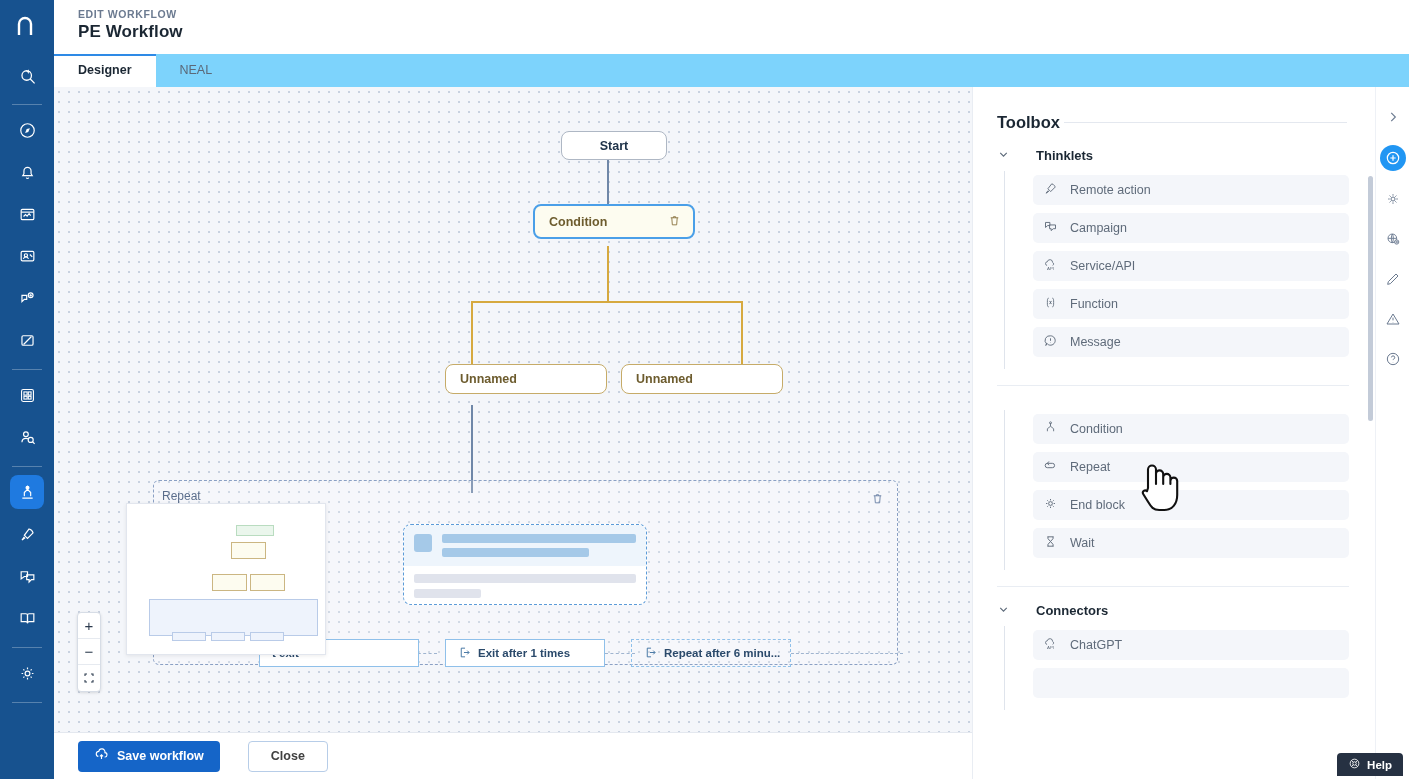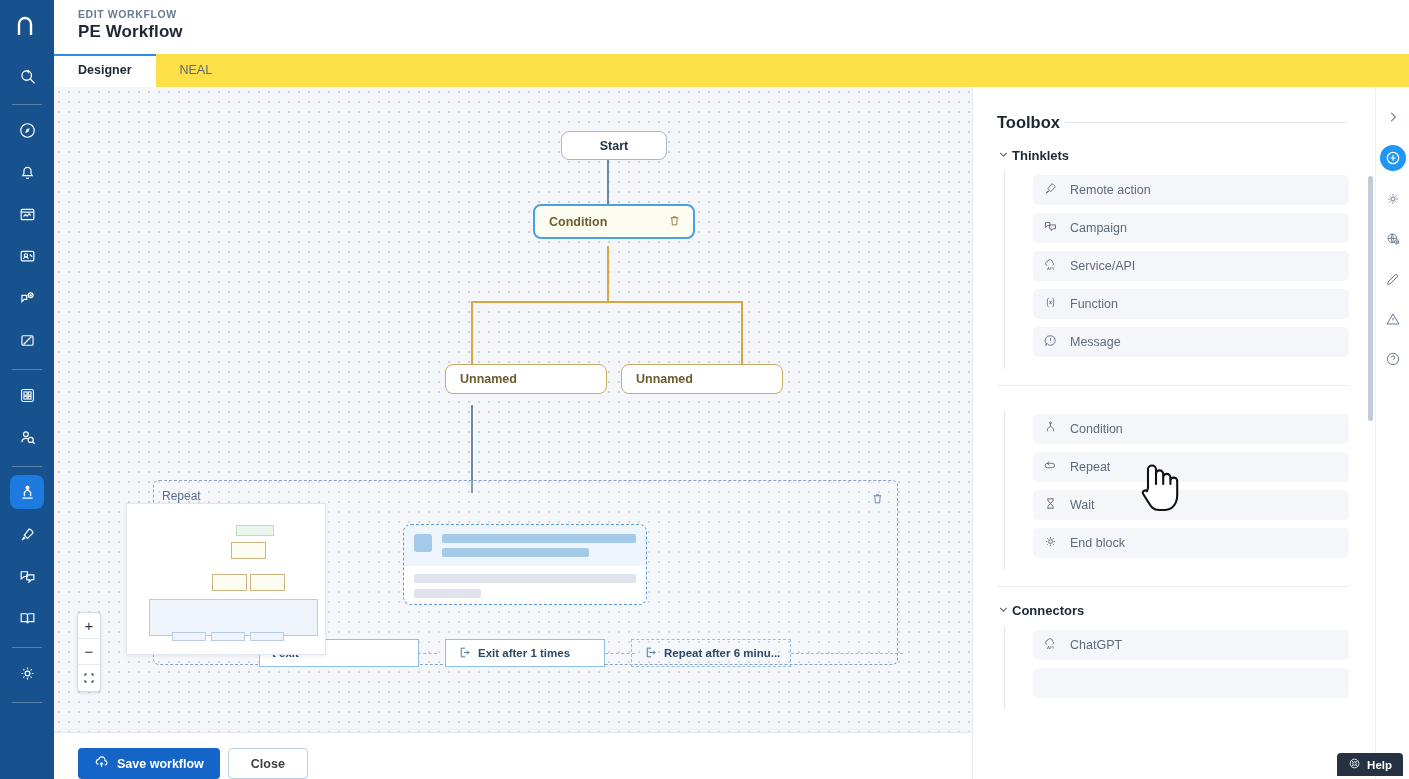--- a/index.html
+++ b/index.html
@@ -30,21 +30,21 @@
   .header {
     position: absolute; left: 54px; top: 0; width: 1355px; height: 44px;
     background: #ffffff; padding: 8px 0 0 24px;
   }
   .hdr-kicker { font-size: 10.5px; letter-spacing: 0.6px; color: #6b7a90; font-weight: 700; text-transform: uppercase; }
   .hdr-title { font-size: 17px; font-weight: 700; color: #1b2733; margin-top: 2px; letter-spacing: .1px; }
 
   
   .tabbar {
     position: absolute; left: 54px; top: 54px; width: 1355px; height: 33px;
-    background: #fde047;
+    background: #7dd3fc;
   }
   .tab {
     float: left; height: 33px; padding: 0 24px; line-height: 33px;
     font-size: 12.5px; color: #5b6878; cursor: pointer; position: relative;
   }
   .tab.active {
     background: #ffffff; color: #1b2733; font-weight: 700;
     box-shadow: inset 0 2px 0 #2e8ae6;
   }
 
@@ -119,21 +119,21 @@
   .minimap {
     position: absolute; left: 72px; bottom: 77px; width: 200px; height: 152px;
     background: #ffffff; border: 1px solid #e2e6ee; box-shadow: 0 1px 4px rgba(0,0,0,.08);
   }
   .mm { position: absolute; }
 
   
   .footer {
     position: absolute; left: 54px; top: 732px; width: 918px; height: 47px;
     background: #ffffff; border-top: 1px solid #e4e8ef;
-    display: flex; align-items: flex-end; gap: 8px; padding-left: 24px;
+    display: flex; align-items: center; gap: 28px; padding-left: 24px;
   }
   .btn-primary {
     height: 31px; background: #1565c8; color: #fff; border: none; border-radius: 4px;
     padding: 0 16px; font-size: 12.5px; font-weight: 700; cursor: pointer;
     display: flex; align-items: center; gap: 8px; font-family: inherit;
   }
   .btn-outline {
     height: 31px; background: #fff; color: #404040; border: 1px solid #b7cde8;
     border-radius: 4px; padding: 0 22px; font-size: 12.5px; font-weight: 700;
     cursor: pointer; font-family: inherit;
@@ -143,21 +143,21 @@
   .toolbox {
     position: absolute; left: 972px; top: 87px; width: 403px; height: 692px;
     background: #ffffff; border-left: 1px solid #e9edf3; overflow: hidden;
   }
   .tb-title-row { display: flex; align-items: center; gap: 4px; padding: 26px 28px 0 24px; text-align: center; }
   .tb-title { font-size: 16.5px; font-weight: 700; color: #1b2733; white-space: nowrap; }
   .tb-rule { flex: 1; height: 1px; background: #e4e8ef; }
   .tb-scroll { height: 640px; padding: 0 26px 0 24px; overflow: hidden; position: relative; }
   .tb-group { padding-top: 16px; }
   .tb-group + .tb-group { border-top: 1px solid #e9edf3; margin-top: 16px; }
-  .tb-ghead { display: flex; align-items: flex-start; gap: 2px; cursor: pointer; }
+  .tb-ghead { display: flex; align-items: flex-start; gap: 26px; cursor: pointer; }
   .tb-chev { color: #5b6878; display: flex; }
   .tb-gname { font-size: 13px; font-weight: 700; color: #1b2733; }
   .tb-items { border-left: 1px solid #dfe4ec; margin: 8px 0 10px 7px; padding: 4px 0 12px 28px; }
   .tb-item {
     height: 30px; background: #f4f6fa; border-radius: 5px; margin-bottom: 8px;
     display: flex; align-items: center; gap: 12px; padding-left: 10px;
     font-size: 12.5px; color: #5f6b7a; cursor: pointer;
   }
   .tb-item:last-child { margin-bottom: 0; }
   .tb-item svg { flex: 0 0 auto; color: #5f6b7a; }
@@ -492,31 +492,31 @@
           </div>
           <div class="tb-item">
             <span><svg width="15" height="15" viewBox="0 0 24 24" fill="none" stroke="currentColor" stroke-width="1.5">
                   <path d="M7 8.5h8a3.5 3.5 0 0 1 0 7H7a3.5 3.5 0 0 1 0-7z"></path>
                   <path d="M9.5 5.5L7 8.5l2.5 3"></path>
                 </svg></span>
             <span>Repeat</span>
           </div>
           <div class="tb-item">
             <span><svg width="15" height="15" viewBox="0 0 24 24" fill="none" stroke="currentColor" stroke-width="1.5">
+                  <circle cx="12" cy="12" r="3"></circle>
+                  <path d="M12 4.8v2.2M12 17v2.2M19.2 12H17M7 12H4.8M17.1 6.9l-1.6 1.6M8.5 15.5l-1.6 1.6M17.1 17.1l-1.6-1.6M8.5 8.5L6.9 6.9"></path>
+                </svg></span>
+            <span>End block</span>
+          </div>
+          <div class="tb-item">
+            <span><svg width="15" height="15" viewBox="0 0 24 24" fill="none" stroke="currentColor" stroke-width="1.5">
                   <path d="M7 4.5h10M7 19.5h10"></path>
                   <path d="M8 4.5v3l4 4.5 4-4.5v-3M8 19.5v-3l4-4.5 4 4.5v3"></path>
                 </svg></span>
             <span>Wait</span>
-          </div>
-          <div class="tb-item">
-            <span><svg width="15" height="15" viewBox="0 0 24 24" fill="none" stroke="currentColor" stroke-width="1.5">
-                  <circle cx="12" cy="12" r="3"></circle>
-                  <path d="M12 4.8v2.2M12 17v2.2M19.2 12H17M7 12H4.8M17.1 6.9l-1.6 1.6M8.5 15.5l-1.6 1.6M17.1 17.1l-1.6-1.6M8.5 8.5L6.9 6.9"></path>
-                </svg></span>
-            <span>End block</span>
           </div>
         </div>
       </div>
 
       <div class="tb-group">
         <div class="tb-ghead">
           <span class="tb-chev">
             <svg width="13" height="13" viewBox="0 0 24 24" fill="none" stroke="currentColor" stroke-width="2">
                 <path d="M6 9l6 6 6-6"></path>
               </svg>

